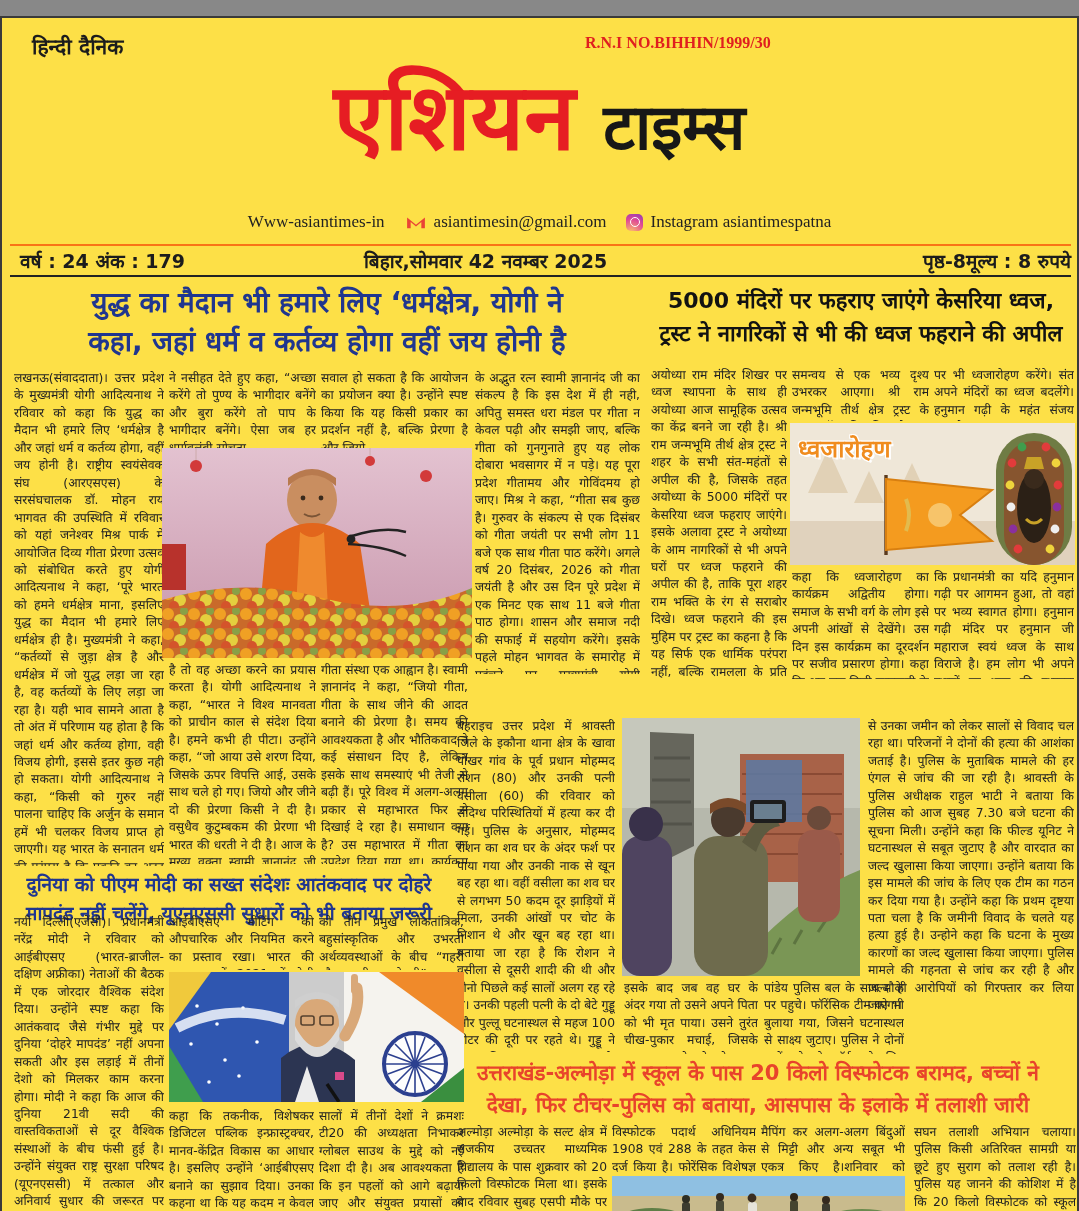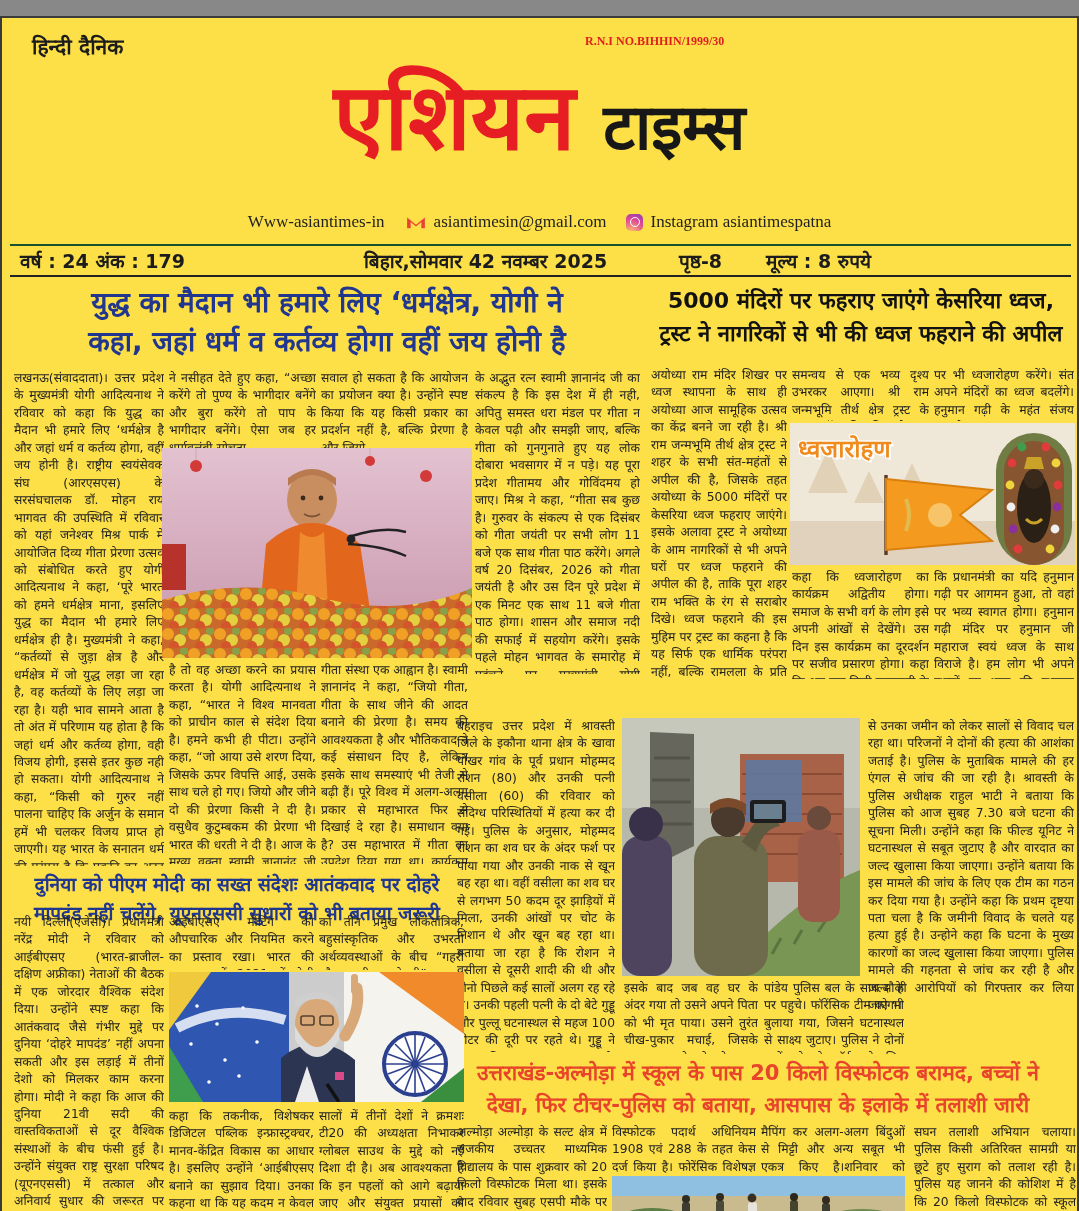--- a/index.html
+++ b/index.html
@@ -5,39 +5,39 @@
   html,body{margin:0;padding:0;background:#888;}
   #page{
     position:relative;width:1079px;height:1211px;margin:16px auto;
     background:#fde047;overflow:hidden;
     border-left:2px solid #3a3a3a;border-top:2px solid #3a3a3a;border-right:2px solid #3a3a3a;
     font-family:"DejaVu Sans",sans-serif;color:#1c1c1c;box-sizing:border-box;
   }
   .abs{position:absolute;box-sizing:border-box;}
   
   #tagline{left:30px;top:14px;font-size:21px;font-weight:800;}
-  #rni{left:583px;top:16px;font-size:12px;font-weight:700;color:#e01f1f;font-family:"Liberation Serif",serif;}
+  #rni{left:583px;top:16px;font-size:16px;font-weight:700;color:#e01f1f;font-family:"Liberation Serif",serif;}
   #masthead{left:0;top:36px;width:100%;display:flex;justify-content:center;align-items:baseline;gap:28px;}
   #masthead .t1{font-size:92px;font-weight:800;color:#e61d23;line-height:1.4;}
   #masthead .t2{font-size:63px;font-weight:800;color:#171717;line-height:1.4;}
   #contact{left:0;top:194px;width:100%;display:flex;justify-content:center;align-items:center;gap:20px;
     font-family:"Liberation Serif",serif;font-size:17px;color:#222;}
   .citem{display:flex;align-items:center;gap:7px;}
-  #datebar{left:8px;top:226px;width:1061px;height:33px;border-top:2px solid #14532d;border-bottom:2px solid #222;
+  #datebar{left:8px;top:226px;width:1061px;height:33px;border-top:2px solid #f97316;border-bottom:2px solid #222;
     display:flex;align-items:center;font-weight:800;font-size:19px;}
   #datebar .cell-issue{width:272px;padding-left:10px;}
   #datebar .cell-date{flex:1;text-align:center;}
-  #datebar .cell-right{width:392px;display:flex;gap:44px;}
+  #datebar .cell-right{width:392px;display:flex;justify-content:flex-end;}
   
   .hl{font-weight:800;text-align:center;white-space:nowrap;overflow:hidden;}
   #yogi-headline{left:10px;top:266px;width:630px;font-size:28px;line-height:1.38;color:#20368f;}
   #flag-headline{left:645px;top:266px;width:428px;font-size:22px;line-height:1.5;color:#121212;}
   #murder-headline{left:450px;top:652px;width:624px;font-size:24px;line-height:1.45;color:#7a1a08;
     text-shadow:2px 2px 0 #2f9e57,-1px -1px 0 #9fd8b4;}
-  #modi-headline{left:12px;top:852px;width:446px;font-size:19px;line-height:1.5;color:#20368f;}
+  #modi-headline{left:4px;top:852px;width:446px;font-size:19px;line-height:1.5;color:#20368f;}
   #exp-headline{left:437px;top:1040px;width:638px;font-size:21px;line-height:1.5;color:#e8432b;}
   
   .col{font-size:12.3px;line-height:1.42;text-align:justify;overflow:hidden;color:#222;}
   #yogi-col1{left:12px;top:352px;width:150px;height:496px;}
   #yogi-col2top{left:167px;top:352px;width:147px;height:78px;}
   #yogi-col3top{left:319px;top:352px;width:147px;height:78px;}
   #yogi-col4{left:473px;top:352px;width:165px;height:304px;}
   #yogi-col2bot{left:167px;top:644px;width:147px;height:202px;}
   #yogi-col3bot{left:319px;top:644px;width:147px;height:202px;}
   #flag-col1{left:649px;top:349px;width:136px;height:312px;}

